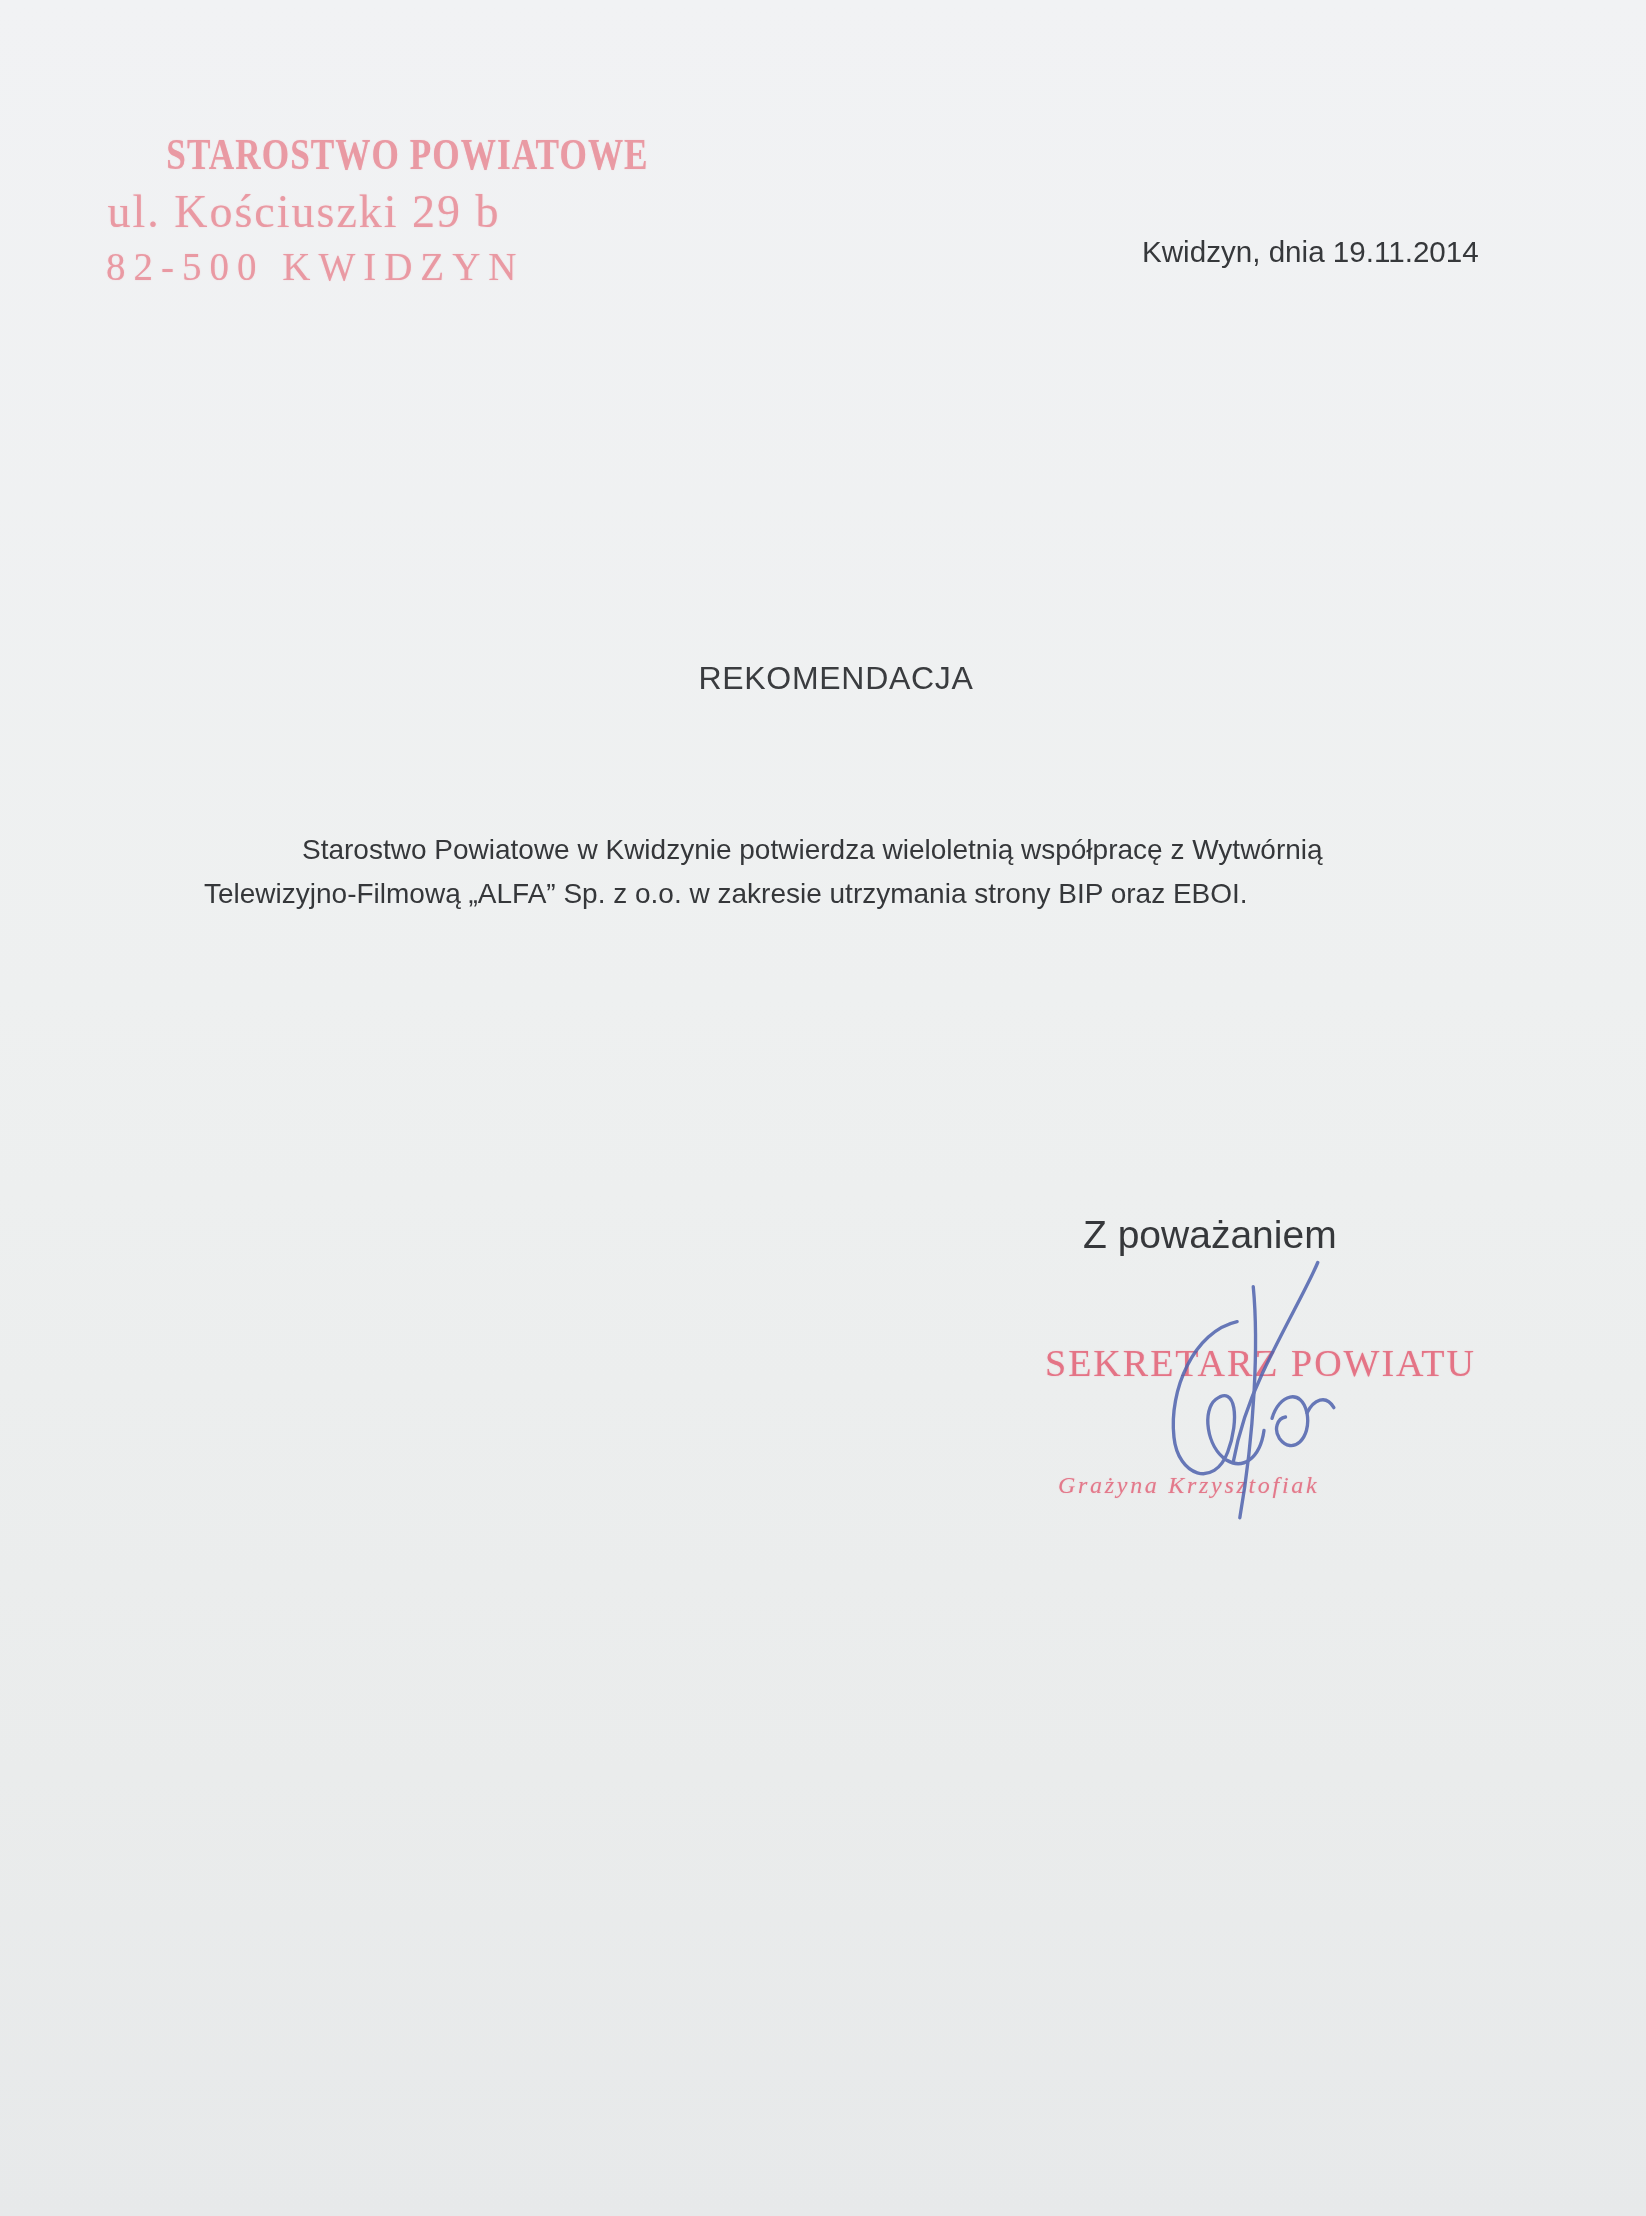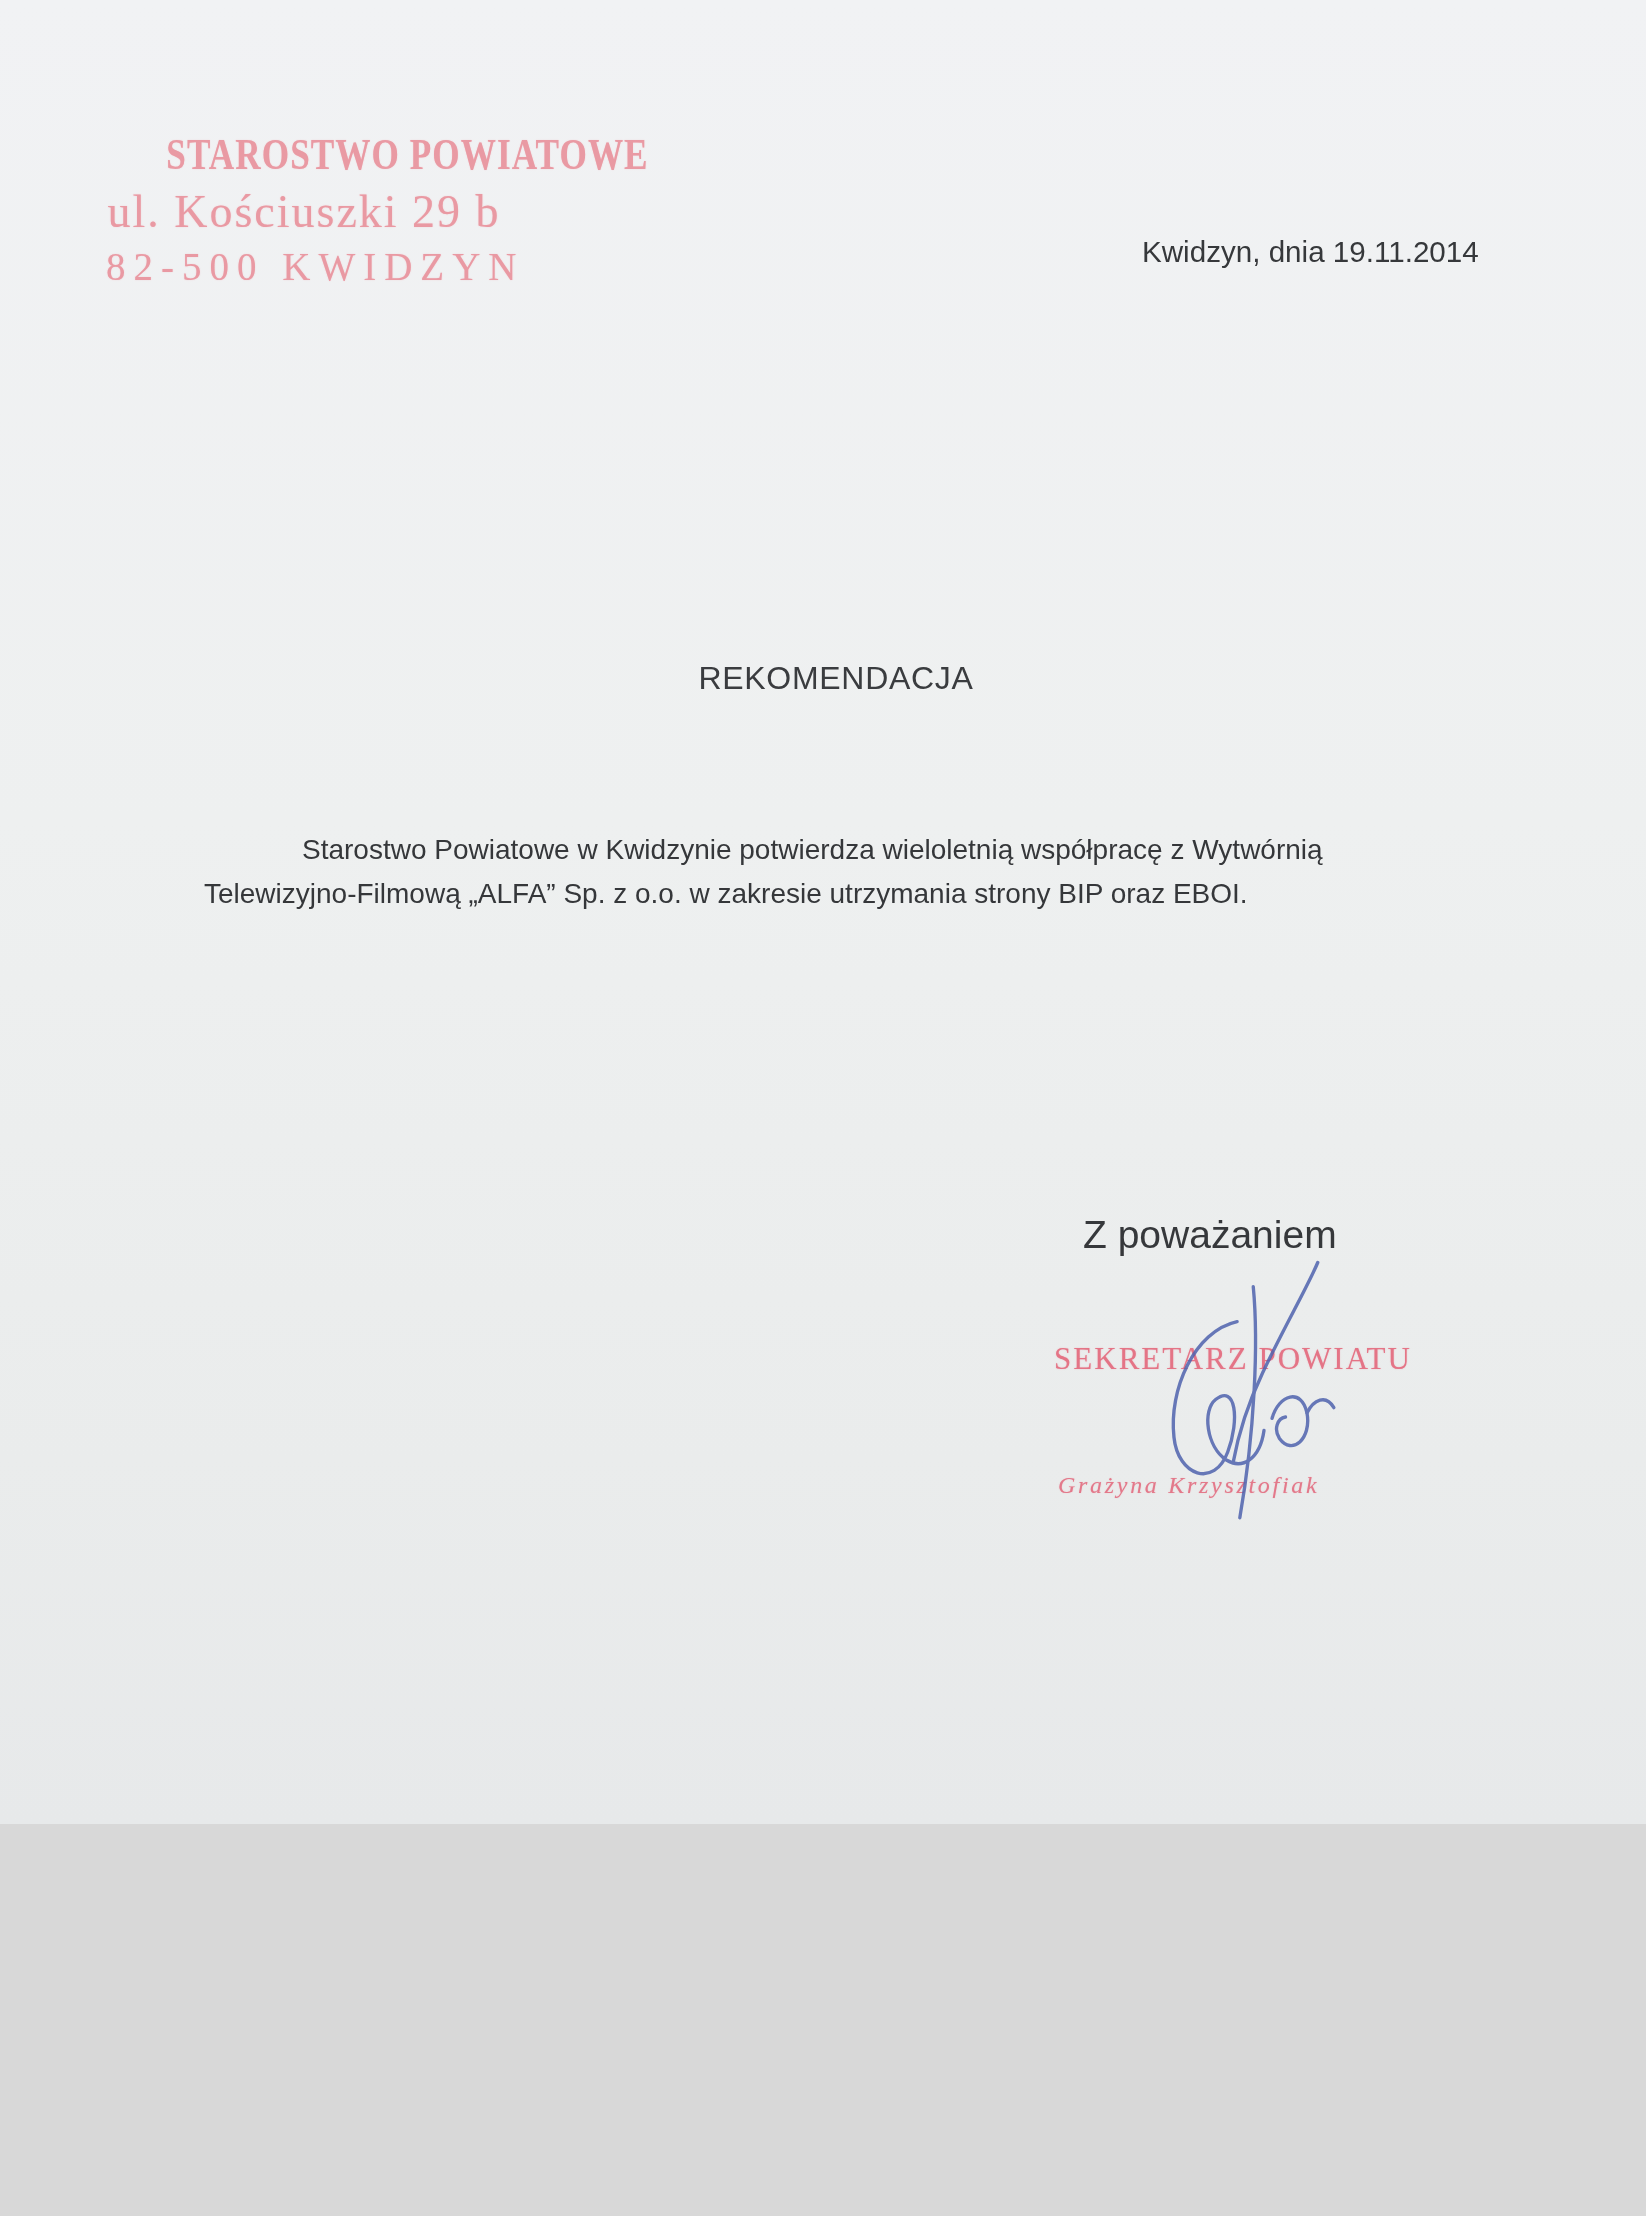--- a/index.html
+++ b/index.html
@@ -3,21 +3,21 @@
 <meta charset="utf-8">
 <style>
   html, body {
     margin: 0;
     padding: 0;
     background: #d8d8d8;
   }
   .page {
     position: relative;
     width: 1647px;
-    height: 1824px;
+    height: 2216px;
     margin: 0 auto;
     background: linear-gradient(180deg, #f1f2f4 0%, #eef0f0 45%, #eaecec 80%, #e7e9ea 100%);
     overflow: hidden;
     font-family: "Liberation Sans", sans-serif;
     color: #36383b;
   }
 
   
   .header-stamp {
     position: absolute;
@@ -103,21 +103,21 @@
   }
 
   
   .sig-role-stamp {
     position: absolute;
     left: 1045px;
     top: 1341px;
     width: 376px;
     text-align: center;
     font-family: "Liberation Serif", serif;
-    font-size: 31px;
+    font-size: 38px;
     letter-spacing: 2px;
     color: #e35a70;
     opacity: 0.82;
     text-shadow: 0 0 1.3px rgba(232, 96, 118, 0.5);
     white-space: nowrap;
   }
   .sig-name-stamp {
     position: absolute;
     left: 1058px;
     top: 1456px;

